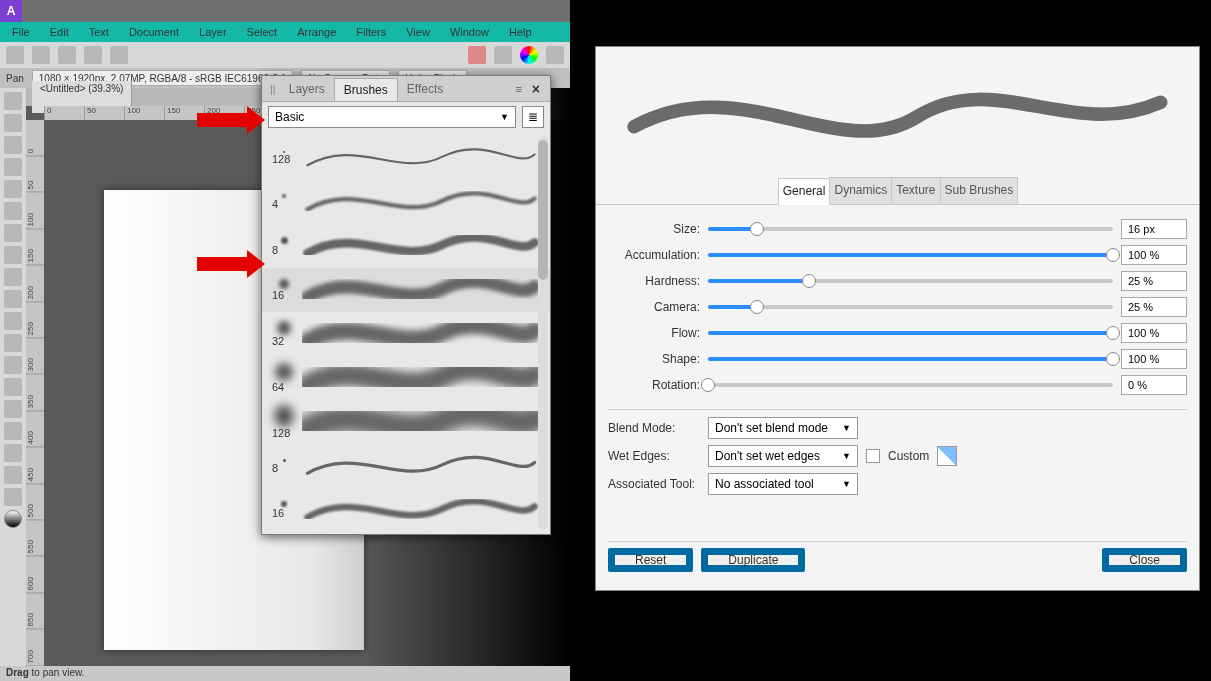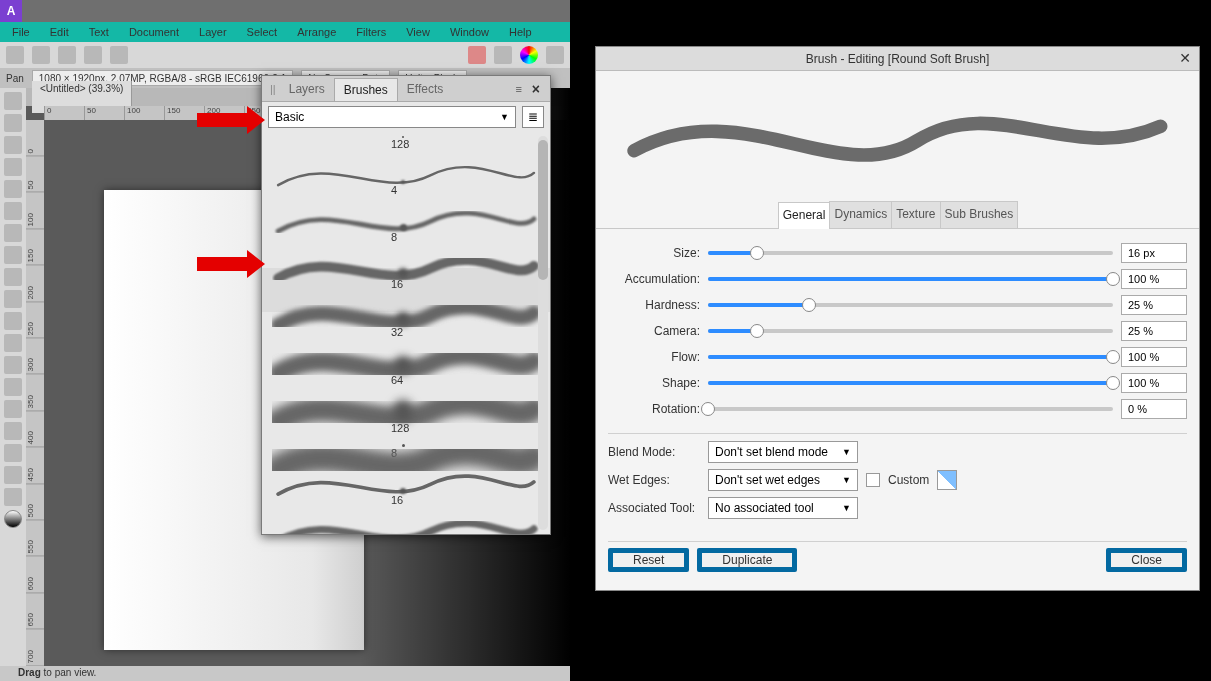--- a/index.html
+++ b/index.html
@@ -26,36 +26,36 @@
   .ruler-h { position:absolute; top:18px; left:18px; right:0; height:14px; background:#c5c5c5; font-size:8px; color:#444; display:flex; overflow:hidden;}
   .ruler-h span { width:40px; border-left:1px solid #999; padding-left:2px;}
   .ruler-v { position:absolute; top:32px; left:0; width:18px; bottom:0; background:#c5c5c5; font-size:8px; color:#444; writing-mode:vertical-rl; display:flex;}
   .ruler-v span { height:40px; border-top:1px solid #999; padding-top:2px; transform:rotate(180deg);}
   .canvas { position:absolute; top:32px; left:18px; right:0; bottom:0; background:#5a5a5a; }
   .paper { position:absolute; left:60px; top:70px; width:260px; height:460px; background:#fff; box-shadow:0 0 8px rgba(0,0,0,.5);}
   .paper::before{content:"";position:absolute;inset:0;background:linear-gradient(90deg,#fff 0%, #e8e8e8 80%, #cfcfcf 100%);}
   .grad-fade { position:absolute; top:0; left:360px; width:210px; height:100%; background:linear-gradient(90deg, rgba(0,0,0,0) 0%, #000 100%); pointer-events:none;}
 
   .statusbar { position:absolute; bottom:0; left:0; right:0; height:15px; background:#c8c8c8; font-size:10px; color:#333; padding:1px 6px;}
-  .statusbar b { font-weight:bold;margin-left:12px; }
+  .statusbar b { font-weight:bold; }
 
   
   .brush-panel { position:absolute; left:261px; top:75px; width:290px; height:460px; background:#e8e8e8; border:1px solid #7a7a7a; box-shadow:0 2px 10px rgba(0,0,0,.6);}
   .brush-panel .ptabs { height:26px; background:#cfcfcf; display:flex; align-items:center; padding:0 4px; gap:0; border-bottom:1px solid #aaa;}
   .ptabs .handle{ color:#888; font-size:11px; padding:0 4px;}
   .ptab { padding:4px 9px; font-size:12px; color:#666; }
   .ptab.active { background:#e8e8e8; color:#222; border-top:1px solid #aaa; border-left:1px solid #aaa; border-right:1px solid #aaa; position:relative; top:1px;}
   .ptabs .menu-icon { margin-left:auto; padding:0 4px; color:#555;}
   .ptabs .close { padding:0 6px; font-weight:bold; color:#333; font-size:14px;}
   .cat-row { display:flex; padding:4px 6px; gap:6px; align-items:center;}
   .cat-select { flex:1; height:22px; background:#fff; border:1px solid #888; padding:0 6px; display:flex; align-items:center; justify-content:space-between; font-size:12px;}
   .cat-select .tri { font-size:9px; }
   .grid-ico { width:22px; height:22px; border:1px solid #888; background:#fff; display:flex; align-items:center; justify-content:center; font-size:12px;}
   .brush-list { height: calc(100% - 26px - 30px); overflow:hidden; position:relative; padding:4px 0;}
-  .brush-row { display:flex; align-items:center; height:44px; padding:0 10px;flex-direction:column; }
+  .brush-row { display:flex; align-items:center; height:44px; padding:0 10px; }
   .brush-row .sz { width:30px; font-size:11px; color:#333; text-align:left;}
   .brush-row .dot { border-radius:50%; background:#555; margin-right:6px;}
   .brush-row.sel { background:#dcdcdc; }
   .stroke { flex:1; height:100%; position:relative;}
   .stroke svg { width:100%; height:100%; }
   .brush-list .scrollbar { position:absolute; right:2px; top:4px; width:10px; height:calc(100% - 8px); background:#ddd; border-radius:5px;}
   .brush-list .thumb { position:absolute; right:2px; top:8px; width:10px; height:140px; background:#b5b5b5; border-radius:5px;}
 
   
   .arrow { position:absolute; display:flex; align-items:center;}
@@ -80,21 +80,21 @@
   .knob { position:absolute; top:0; width:14px; height:14px; background:#fff; border:1px solid #888; border-radius:50%; transform:translateX(-7px);}
   .valbox { width:66px; height:20px; border:1px solid #aaa; background:#fff; padding:0 6px; font-size:11px; display:flex; align-items:center;}
   .divider { height:1px; background:#d0d0d0; margin:4px 12px;}
   .selrow { display:flex; align-items:center; gap:8px; padding:3px 12px;}
   .selrow .lbl { width:92px; font-size:12px; color:#333;}
   .dropdown { width:150px; height:22px; border:1px solid #999; background:#fff; display:flex; align-items:center; justify-content:space-between; padding:0 6px; font-size:12px;}
   .dropdown .tri { font-size:9px;}
   .chk { width:14px; height:14px; border:1px solid #999; background:#fff;}
   .swatch { width:20px; height:20px; border:1px solid #999; background:linear-gradient(to top right, #fff 0%, #fff 49%, #7fbfff 50%, #7fbfff 100%);}
   .dlg-buttons { position:absolute; left:12px; right:12px; bottom:12px; height:30px; display:flex; gap:8px;}
-  .btn { height:24px; padding:0 20px; border:5px solid #0369a1; background:#f0f0f0; font-size:12px; color:#333; display:flex; align-items:center; border-radius:2px;}
+  .btn { height:24px; padding:0 20px; border:7px solid #0369a1; background:#f0f0f0; font-size:12px; color:#333; display:flex; align-items:center; border-radius:2px;}
   .btn.right { margin-left:auto;}
   .dlg-divider-bottom { position:absolute; left:12px; right:12px; bottom:48px; height:1px; background:#d0d0d0;}
 
 </style>
 </head>
 <body>
 
 <div class="app">
   <div class="titlebar">
     <div class="app-icon">A</div>
@@ -358,24 +358,20 @@
 <div class="arrow" style="left:197px; top:106px;">
   <div class="shaft"></div>
     <div class="head"></div>
 </div>
 <div class="arrow" style="left:197px; top:250px;">
   <div class="shaft"></div>
     <div class="head"></div>
 </div>
 
 <div class="dialog">
-  <div class="dlg-title">
-    <span>Brush - Editing [Round Soft Brush]</span>
-    <div class="xbtn">✕</div>
-  </div>
   <div class="preview">
     <svg viewBox="0 0 560 80">
       <path d="M10,55 C120,-5 220,95 300,45 C380,-5 460,70 550,30" stroke="#6b6b6b" stroke-width="14" fill="none" stroke-linecap="round"></path>
     </svg>
   </div>
   <div class="dlg-tabs" id="dlgtabs">
       <div class="dlg-tab active">General</div>
       <div class="dlg-tab">Dynamics</div>
       <div class="dlg-tab">Texture</div>
       <div class="dlg-tab">Sub Brushes</div>

